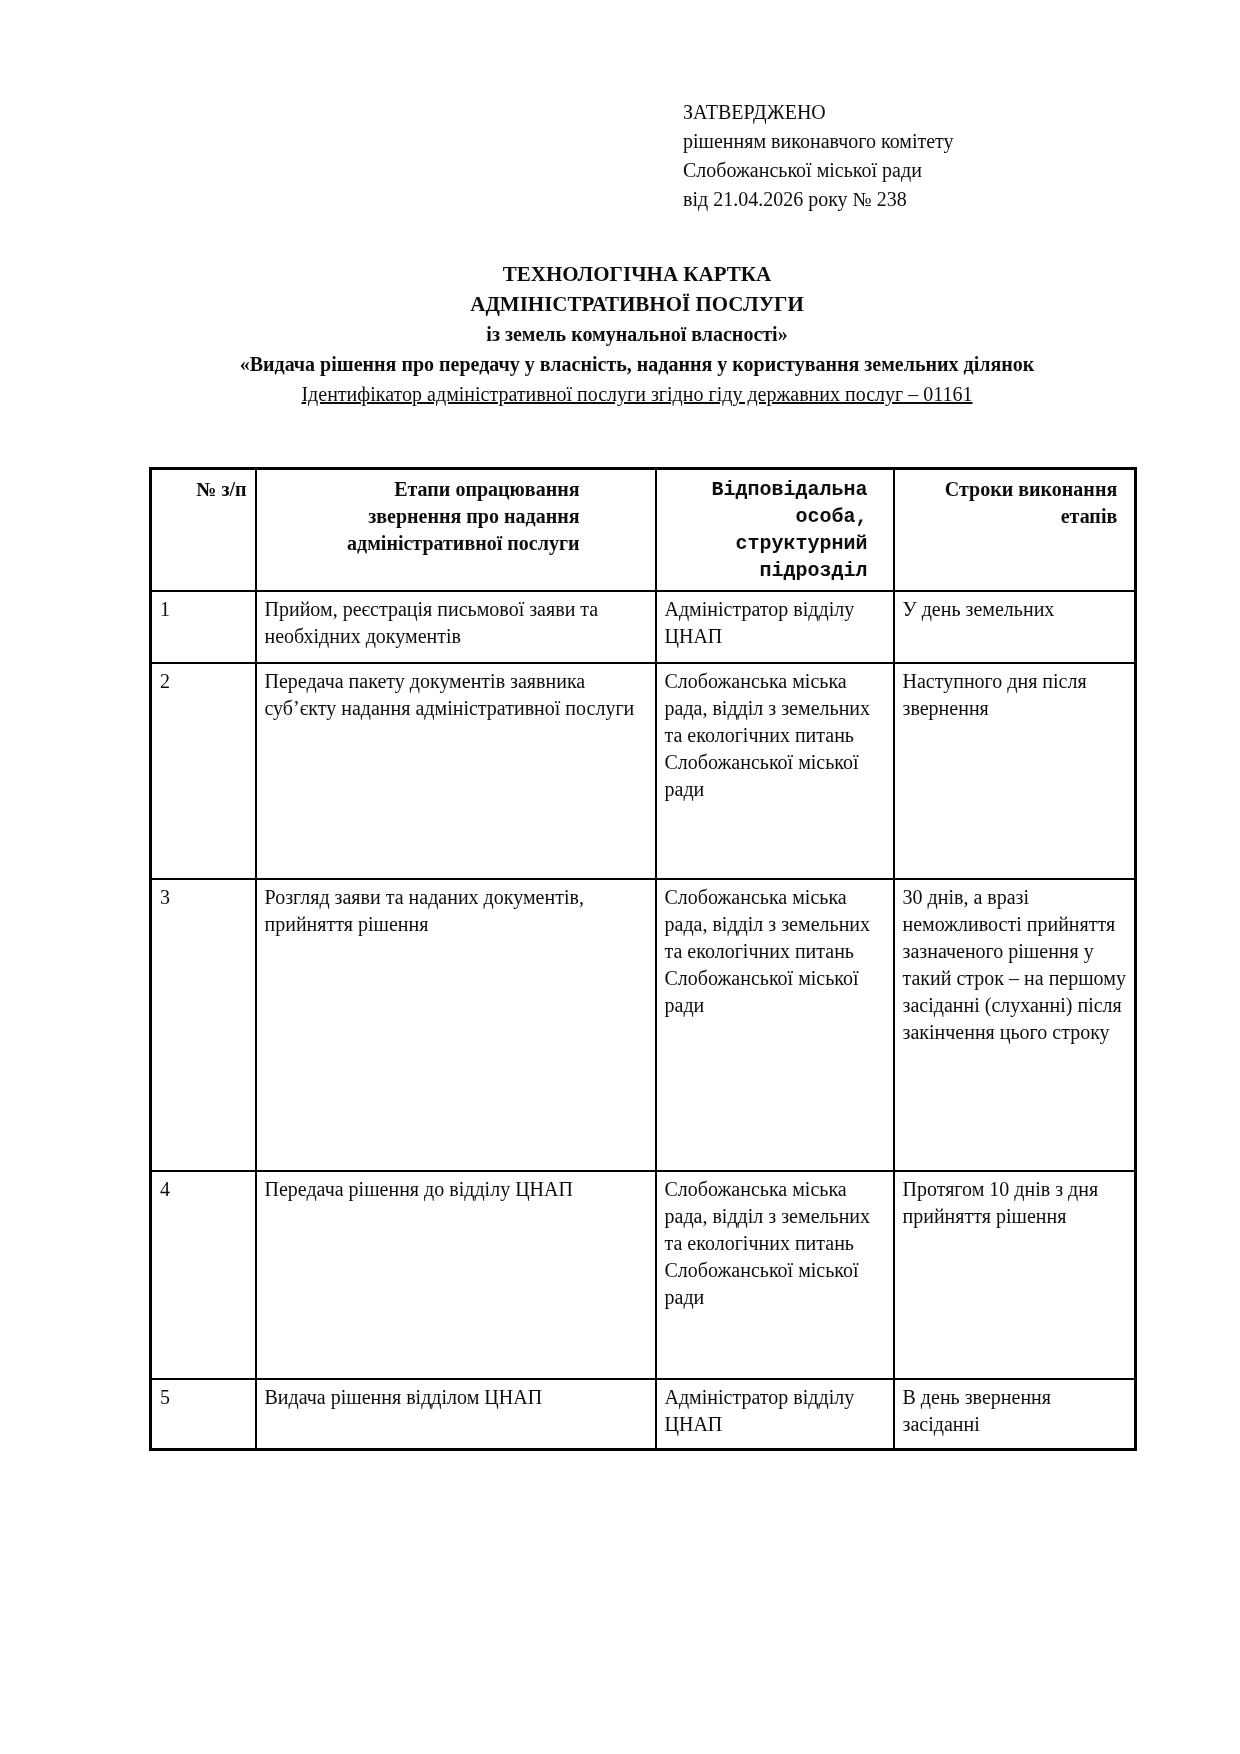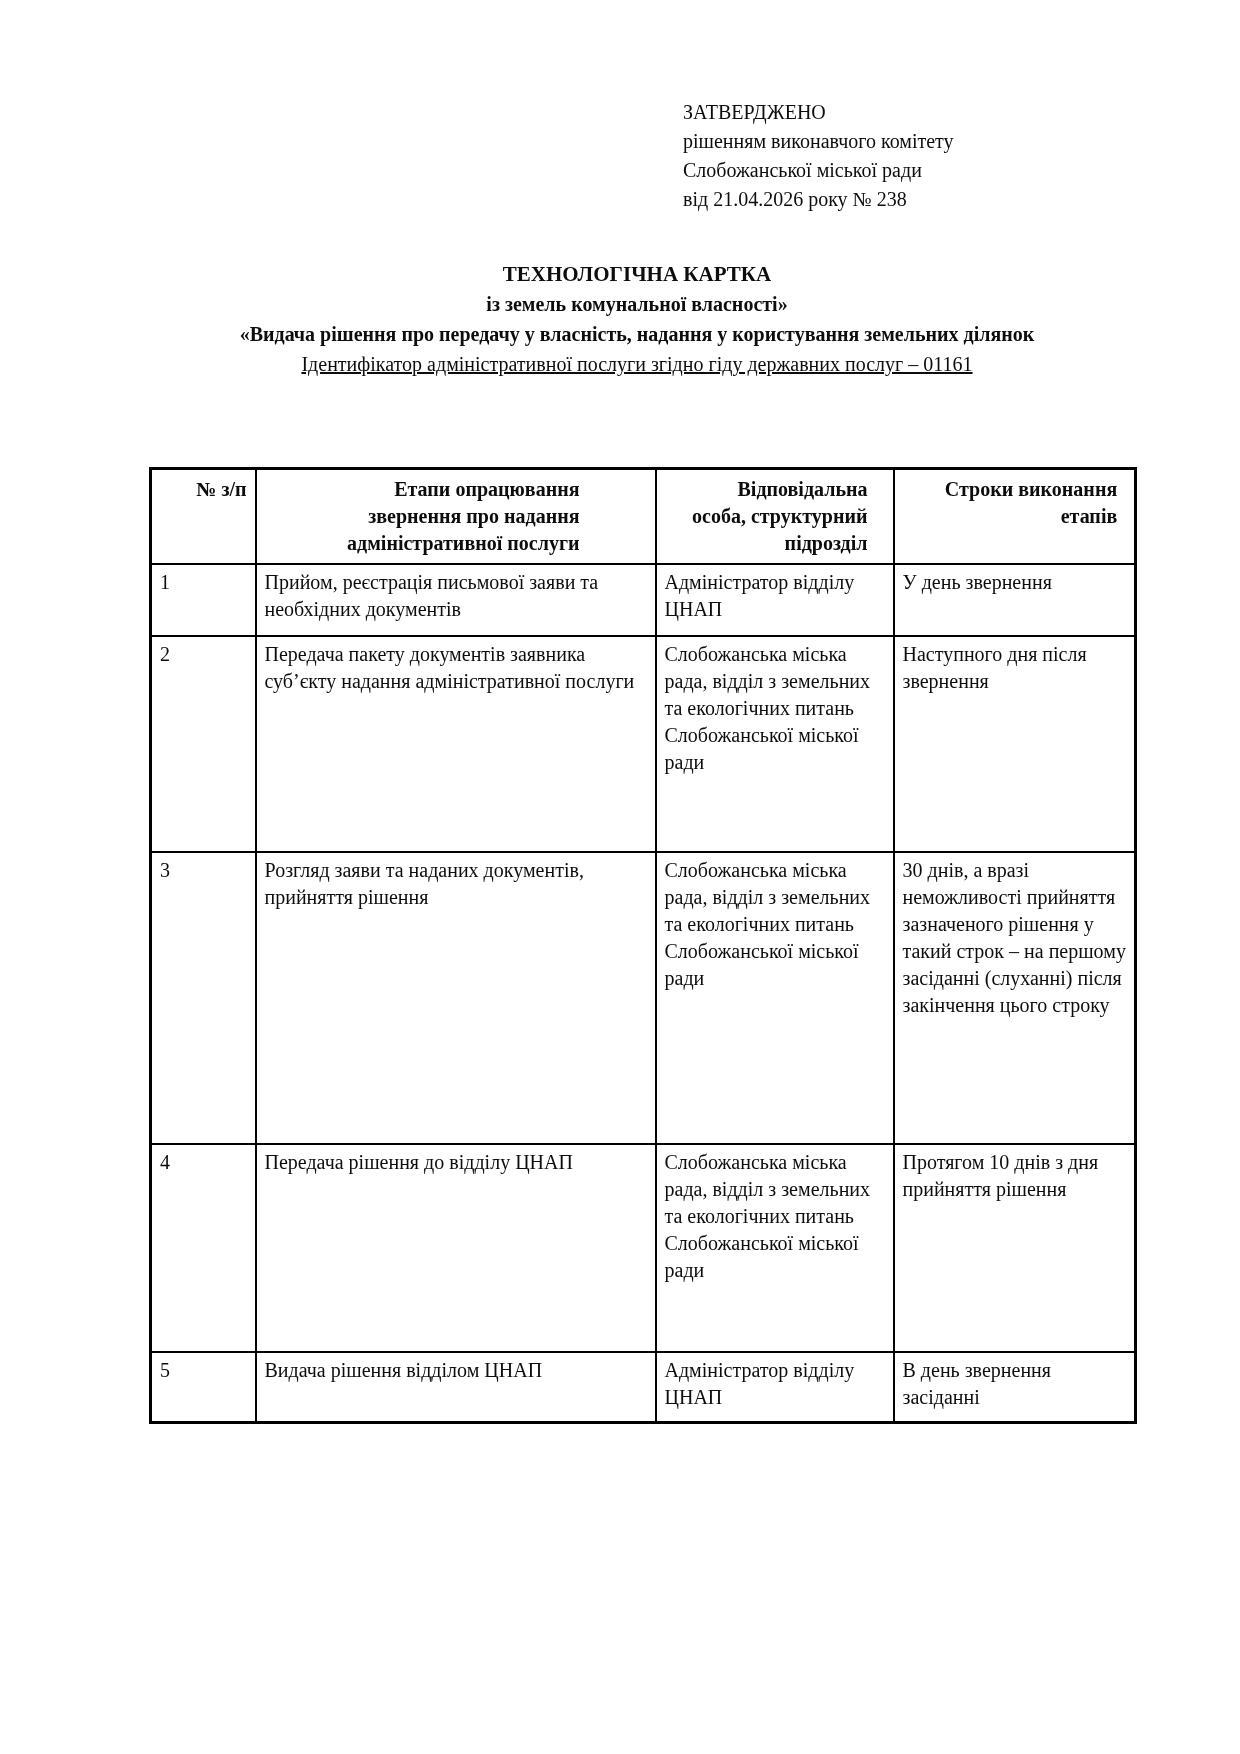--- a/index.html
+++ b/index.html
@@ -54,21 +54,21 @@
     vertical-align: top;
     padding: 4px 8px 6px 8px;
   }
   table.proc thead th {
     font-weight: bold;
     text-align: right;
     padding-top: 6px;
   }
   .hdr-inner { margin: 0 auto; }
   .hdr-w2 { max-width: 248px; }
-  .hdr-w3 { max-width: 186px; }
+  .hdr-w3 { max-width: 186px; font-family: Liberation Mono, monospace; }
   .hdr-w4 { max-width: 206px; }
 
   tr.hdr  { height: 90px; }
   tr.r0   { height: 72px; }
   tr.r1   { height: 216px; }
   tr.r2   { height: 292px; }
   tr.r3   { height: 208px; }
   tr.r4   { height: 70px; }
 
   td.num { padding-left: 10px; }
@@ -80,20 +80,21 @@
 
   <div class="approval">
     <div>ЗАТВЕРДЖЕНО</div>
     <div>рішенням виконавчого комітету</div>
     <div>Слобожанської міської ради</div>
     <div>від 21.04.2026 року № 238</div>
   </div>
 
   <div class="title-block">
     <div class="t-caps">ТЕХНОЛОГІЧНА КАРТКА</div>
+    <div class="t-caps">АДМІНІСТРАТИВНОЇ ПОСЛУГИ</div>
     <div class="t-bold">із земель комунальної власності»</div>
     <div class="t-bold">«Видача рішення про передачу у власність, надання у користування земельних ділянок</div>
     <div class="t-underline">Ідентифікатор адміністративної послуги згідно гіду державних послуг – 01161</div>
   </div>
 
   <table class="proc">
     <colgroup>
       <col style="width:105px">
       <col style="width:400px">
       <col style="width:238px">
@@ -113,21 +114,21 @@
         <th>
           <div class="hdr-inner hdr-w4">Строки виконання етапів</div>
         </th>
       </tr>
     </thead>
     <tbody>
       <tr class="r0">
         <td class="num">1</td>
         <td>Прийом, реєстрація письмової заяви та необхідних документів</td>
         <td>Адміністратор відділу ЦНАП</td>
-        <td>У день звернення</td>
+        <td>У день земельних</td>
       </tr>
       <tr class="r1">
         <td class="num">2</td>
         <td>Передача пакету документів заявника суб’єкту надання адміністративної послуги</td>
         <td>Слобожанська міська рада, відділ з земельних та екологічних питань Слобожанської міської ради</td>
         <td>Наступного дня після звернення</td>
       </tr>
       <tr class="r2">
         <td class="num">3</td>
         <td>Розгляд заяви та наданих документів, прийняття рішення</td>

